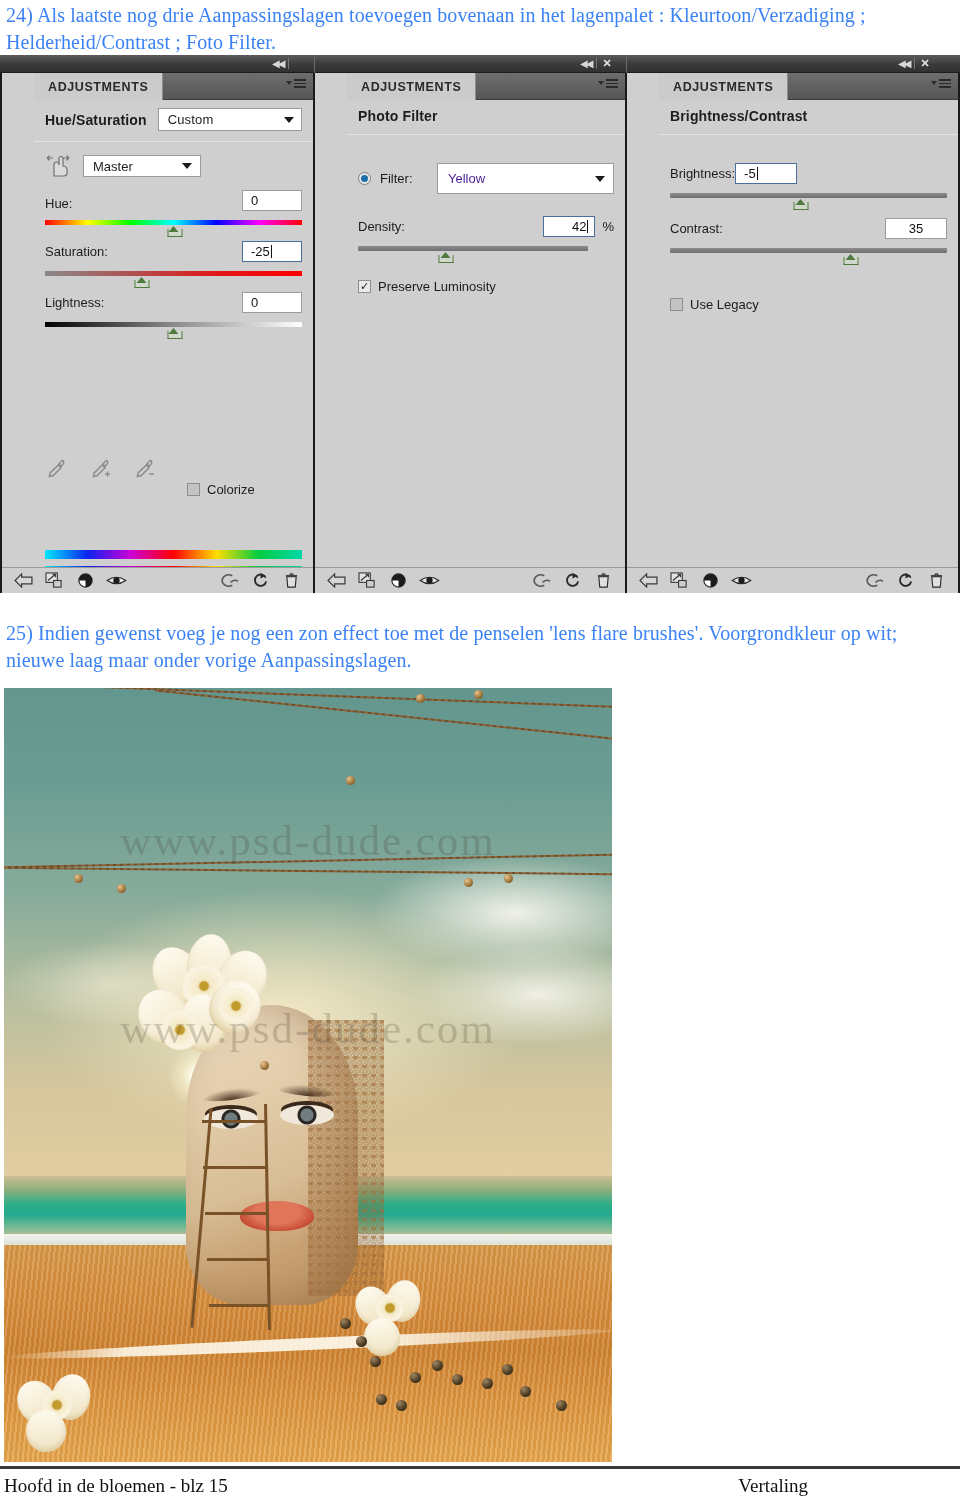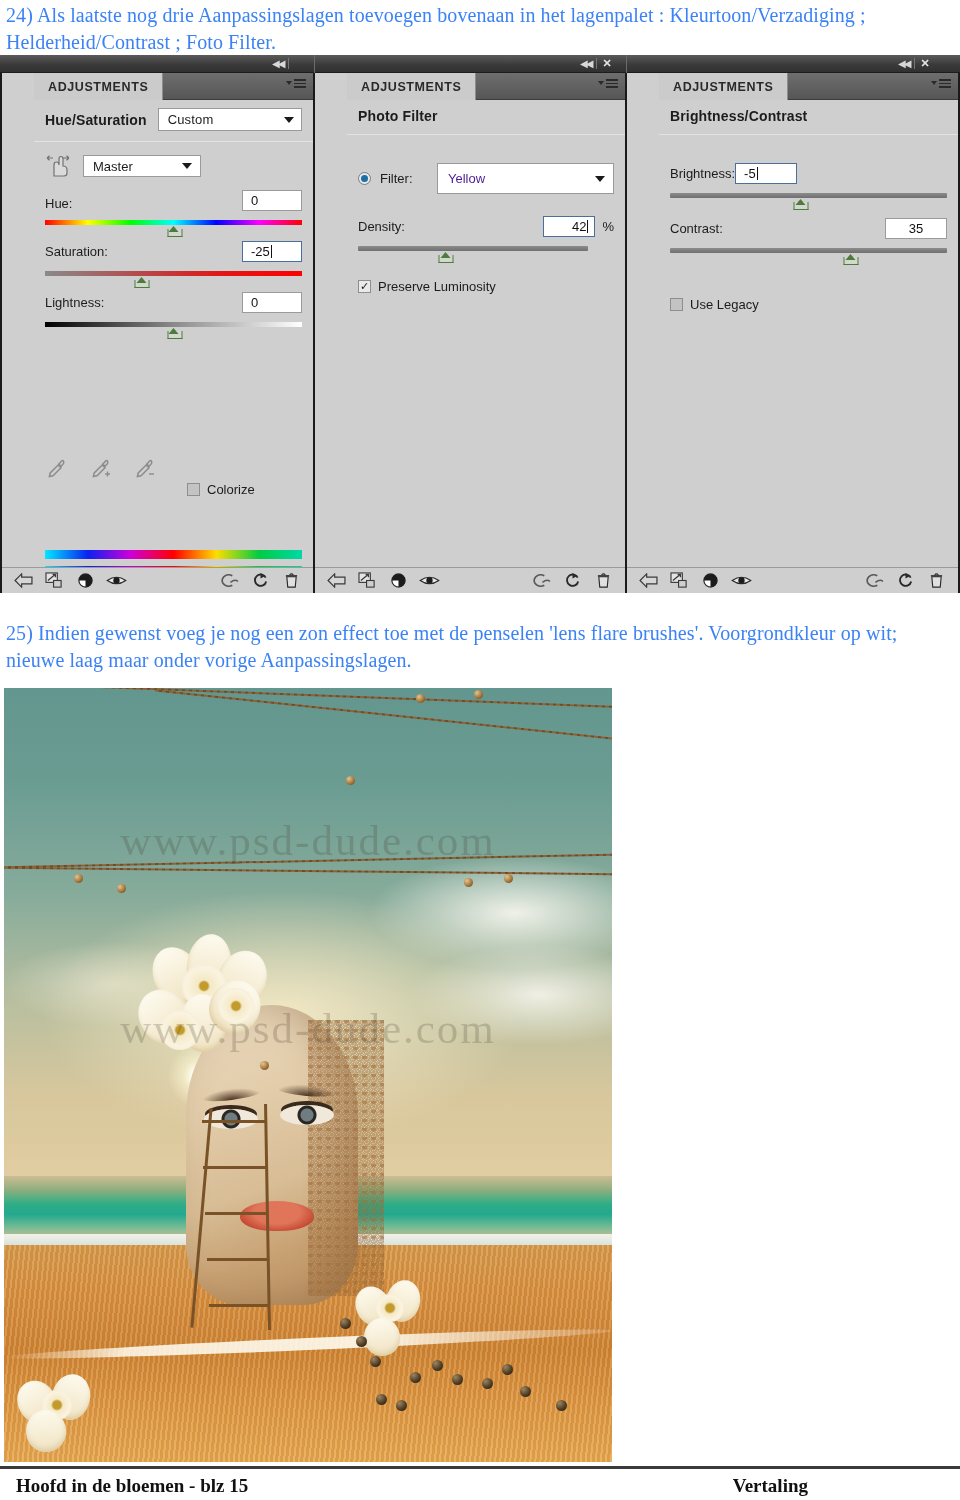--- a/index.html
+++ b/index.html
@@ -296,23 +296,23 @@
   }
 
   
   #footer-rule {
     position: absolute; left: 0; top: 1466px; width: 960px; height: 3px;
     background: #3a3a3a;
   }
   #footer {
     position: absolute; left: 0; top: 1471px; width: 828px;
     display: flex; justify-content: space-between;
-    padding: 4px 20px 0 16px;
+    padding: 4px 20px 0 4px;
     font-family: "Liberation Serif", serif;
-    font-size: 19px; color: #111; font-weight: bold;
+    font-size: 19px; color: #111;
   }
 </style>
 </head>
 <body>
 
 <div class="step-text" id="step24">24) Als laatste nog drie Aanpassingslagen toevoegen bovenaan in het lagenpalet : Kleurtoon/Verzadiging ; Helderheid/Contrast ; Foto Filter.</div>
 
 <div id="ps-strip">
 
   <div class="ps-topbar">

